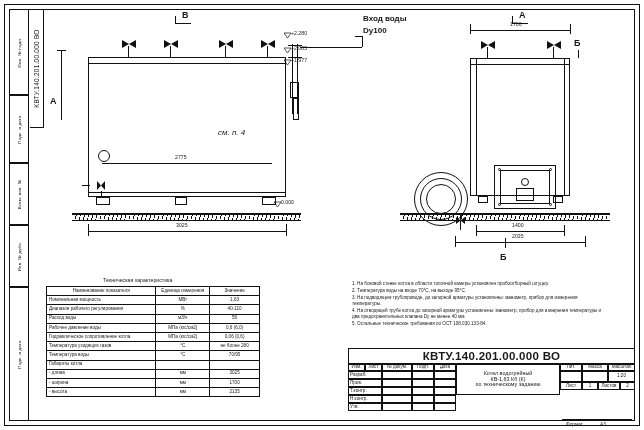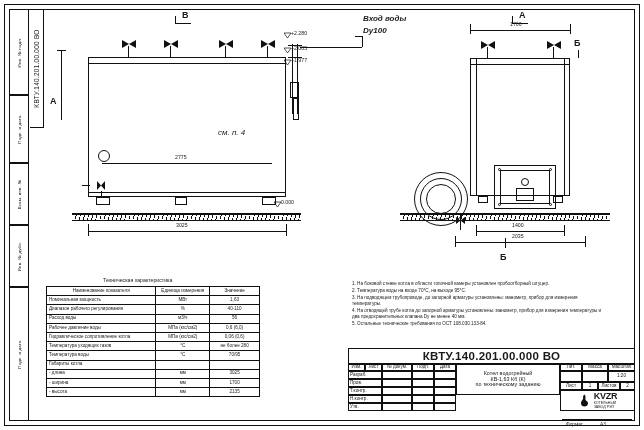--- a/index.html
+++ b/index.html
@@ -62,21 +62,21 @@
     transform: rotate(-90deg);
     white-space: nowrap;
     font-size: 6.4px;
     letter-spacing: 0.3px;
   }
 
   
   .t { position:absolute; font-size:7px; white-space:nowrap; }
   .t.xs { font-size:4.8px; }
   .t.md { font-size:8px; }
-  .t.bold { font-weight:bold;font-style:italic; }
+  .t.bold { font-weight:bold; }
   .t.ital { font-style: italic; }
 
   
   .ln { position:absolute; background:#111; }
   .h { height:1px; }
   .v { width:1px; }
   .h2 { height:1.6px; }
 
   .rect { position:absolute; border:1.3px solid #111; }
   .rect-thin { position:absolute; border:1px solid #111; }
@@ -489,30 +489,20 @@
 
     <div class="cellbox" style="left:212px; top:23px; width:22px; height:11px;"></div>
     <div class="cellbox" style="left:234px; top:23px; width:26px; height:11px;"></div>
     <div class="cellbox" style="left:260px; top:23px; width:27px; height:11px;">1:20</div>
 
     <div class="cellbox" style="left:212px; top:34px; width:22px; height:8px;">Лист</div>
     <div class="cellbox" style="left:234px; top:34px; width:16px; height:8px;">1</div>
     <div class="cellbox" style="left:250px; top:34px; width:22px; height:8px;">Листов</div>
     <div class="cellbox" style="left:272px; top:34px; width:15px; height:8px;">2</div>
 
-    <div class="cellbox" style="left:212px; top:42px; width:75px; height:21px;">
-      <svg width="13" height="13" viewBox="0 0 13 13" style="margin-right:3px;">
-        <path d="M6.5 0.6 C8.4 3 7.1 4.4 7.6 6 C8.1 7.4 10 7.2 10 9.2 C10 11.3 8.3 12.4 6.5 12.4 C4.7 12.4 3 11.3 3 9.2 C3 6.6 5.6 6 5.1 3.1 C5 2 5.7 1.2 6.5 0.6 Z" fill="#111"></path>
-      </svg>
-      <div style="display:flex; flex-direction:column; align-items:flex-start;">
-        <div class="logo-kvzr">KVZR</div>
-        <div class="logo-sub">КОТЕЛЬНЫЙ</div>
-        <div class="logo-sub">ЗАВОД РЭП</div>
-      </div>
-    </div>
   </div>
 
   <div class="t xs" style="left:566px; top:422px;">
     <span>Формат</span>
   </div>
   <div class="t xs" style="left:600px; top:422px;">
     <span>А3</span>
   </div>
   <div class="ln h" style="left:562px; top:419px; width:70px;"></div>
 

